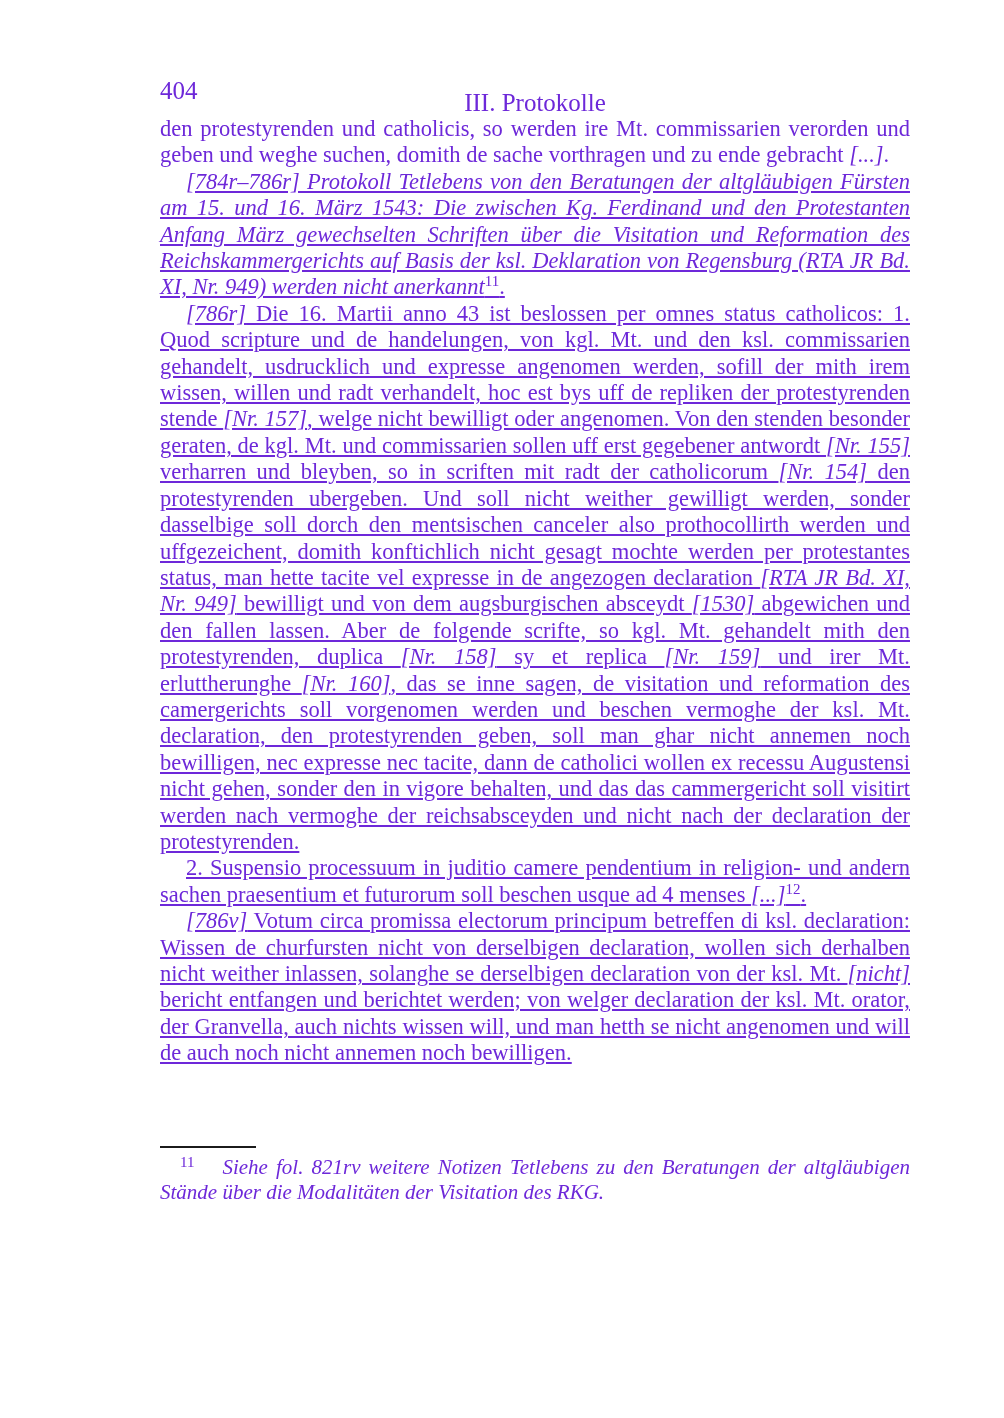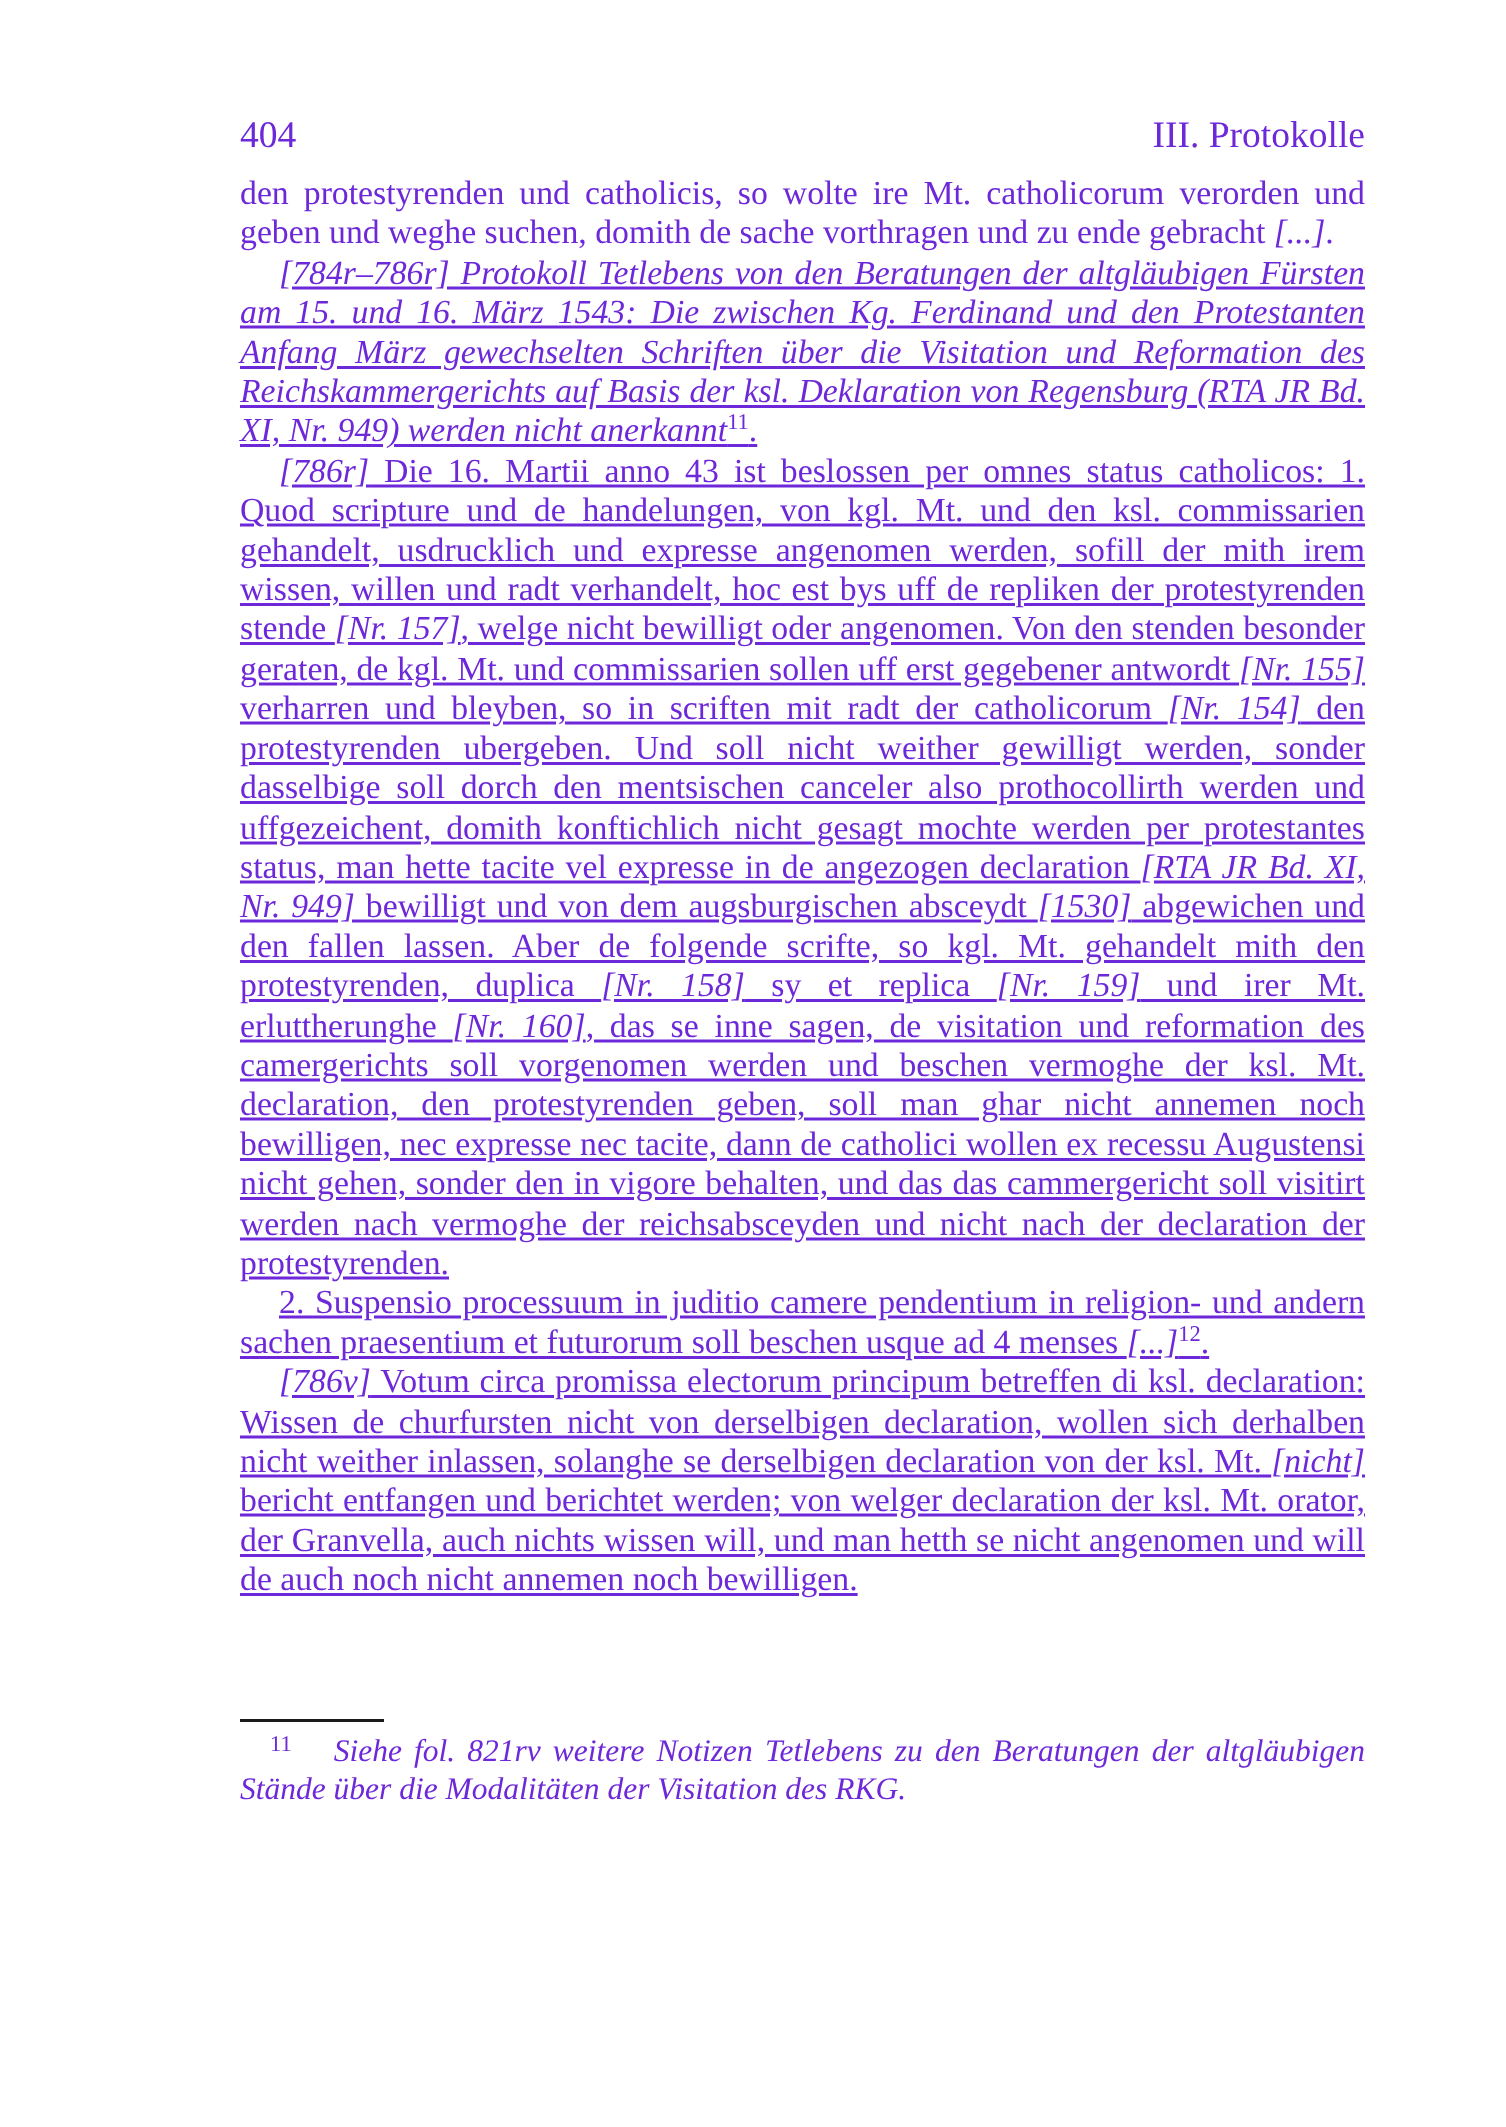--- a/index.html
+++ b/index.html
@@ -29,22 +29,22 @@
   }
   .page-number {
     position: absolute;
     left: 0;
     top: 0;
   }
   .running-title {
     position: absolute;
     left: 0;
     right: 0;
-    top: 0;
-    text-align: right;
+    top: 12px;
+    text-align: center;
   }
   .body-text {
     position: absolute;
     top: 116px;
     left: 160px;
     width: 750px;
     font-size: 22.5px;
     line-height: 26.4px;
     text-align: justify;
     hyphens: none;
@@ -102,21 +102,21 @@
 <body>
 
 <div class="page">
 
   <div class="running-head">
     <span class="page-number">404</span>
     <span class="running-title">III. Protokolle</span>
   </div>
 
   <div class="body-text" id="body-text">
-      <p class="para"><span>den protestyrenden und catholicis, so wolte ire Mt. catholicorum verorden und geben und weghe suchen, domith de sache vorthragen und zu ende gebracht </span><span class="it">[...]</span><span>.</span></p>
+      <p class="para"><span>den protestyrenden und catholicis, so werden ire Mt. commissarien verorden und geben und weghe suchen, domith de sache vorthragen und zu ende gebracht </span><span class="it">[...]</span><span>.</span></p>
       <p class="para indent"><span class="it">[784r–786r] Protokoll Tetlebens von den Beratungen der altgläubigen Fürsten am 15. und 16. März 1543: Die zwischen Kg. Ferdinand und den Protestanten Anfang März gewechselten Schriften über die Visitation und Reformation des Reichskammergerichts auf Basis der ksl. Deklaration von Regensburg (RTA JR Bd. XI, Nr. 949) werden nicht anerkannt</span><span class="sup">11</span><span>.</span></p>
       <p class="para indent"><span class="it">[786r]</span><span> Die 16. Martii anno 43 ist beslossen per omnes status catholicos: 1. Quod scripture und de handelungen, von kgl. Mt. und den ksl. commissarien gehandelt, usdrucklich und expresse angenomen werden, sofill der mith irem wissen, willen und radt verhandelt, hoc est bys uff de repliken der protestyrenden stende </span><span class="it">[Nr. 157]</span><span>, welge nicht bewilligt oder angenomen. Von den stenden besonder geraten, de kgl. Mt. und commissarien sollen uff erst gegebener antwordt </span><span class="it">[Nr. 155]</span><span> verharren und bleyben, so in scriften mit radt der catholicorum </span><span class="it">[Nr. 154]</span><span> den protestyrenden ubergeben. Und soll nicht weither gewilligt werden, sonder dasselbige soll dorch den mentsischen canceler also prothocollirth werden und uffgezeichent, domith konftichlich nicht gesagt mochte werden per protestantes status, man hette tacite vel expresse in de angezogen declaration </span><span class="it">[RTA JR Bd. XI, Nr. 949]</span><span> bewilligt und von dem augsburgischen absceydt </span><span class="it">[1530]</span><span> abgewichen und den fallen lassen. Aber de folgende scrifte, so kgl. Mt. gehandelt mith den protestyrenden, duplica </span><span class="it">[Nr. 158]</span><span> sy et replica </span><span class="it">[Nr. 159]</span><span> und irer Mt. erluttherunghe </span><span class="it">[Nr. 160]</span><span>, das se inne sagen, de visitation und reformation des camergerichts soll vorgenomen werden und beschen vermoghe der ksl. Mt. declaration, den protestyrenden geben, soll man ghar nicht annemen noch bewilligen, nec expresse nec tacite, dann de catholici wollen ex recessu Augustensi nicht gehen, sonder den in vigore behalten, und das das cammergericht soll visitirt werden nach vermoghe der reichsabsceyden und nicht nach der declaration der protestyrenden.</span></p>
       <p class="para indent"><span>2. Suspensio processuum in juditio camere pendentium in religion- und andern sachen praesentium et futurorum soll beschen usque ad 4 menses </span><span class="it">[...]</span><span class="sup">12</span><span>.</span></p>
       <p class="para indent"><span class="it">[786v]</span><span> Votum circa promissa electorum principum betreffen di ksl. declaration: Wissen de churfursten nicht von derselbigen declaration, wollen sich derhalben nicht weither inlassen, solanghe se derselbigen declaration von der ksl. Mt. </span><span class="it">[nicht]</span><span> bericht entfangen und berichtet werden; von welger declaration der ksl. Mt. orator, der Granvella, auch nichts wissen will, und man hetth se nicht angenomen und will de auch noch nicht annemen noch bewilligen.</span></p>
     </div>
 
   <div class="footnotes">
     <div class="fn-rule"></div>
     <div id="fn-list">
         <p class="fn"><span class="fn-num">11</span><span>Siehe fol. 821rv weitere Notizen Tetlebens zu den Beratungen der altgläubigen Stände über die Modalitäten der Visitation des RKG.</span></p>

